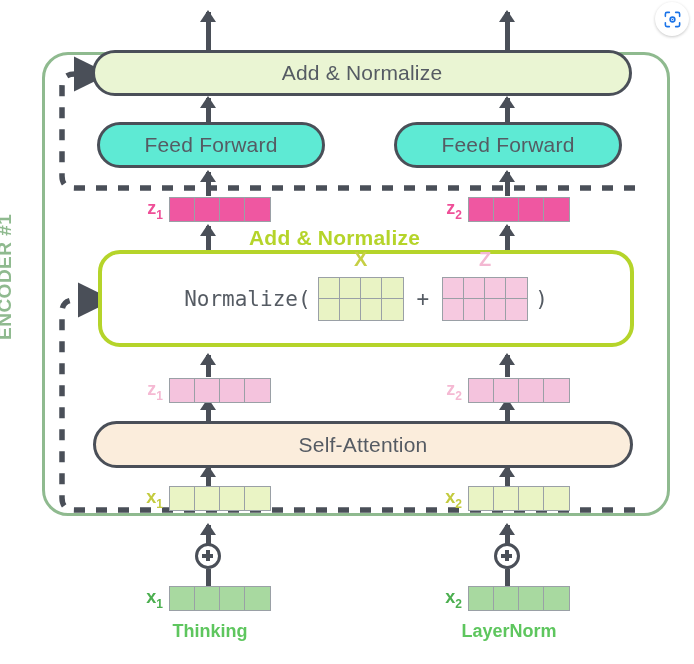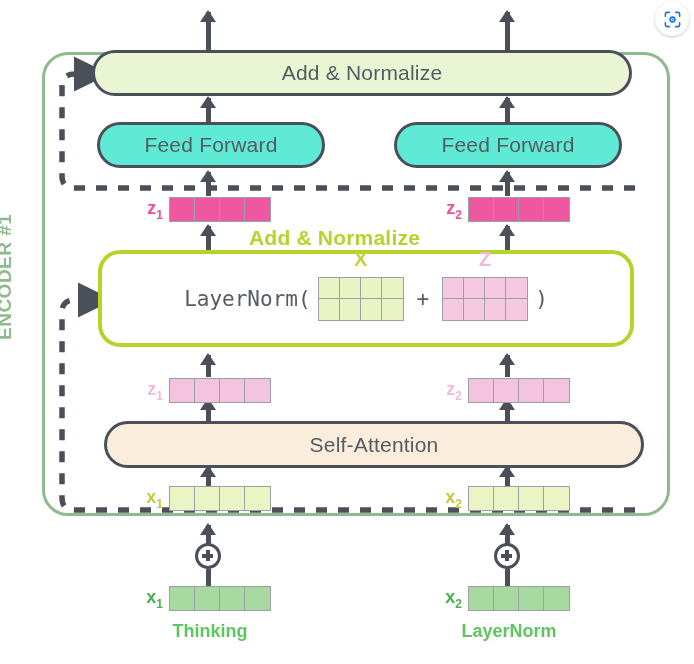--- a/index.html
+++ b/index.html
@@ -76,21 +76,21 @@
     left: 92px; top: 50px; width: 540px; height: 46px;
     background: #eaf5d3;
   }
   .pill.ff {
     width: 228px; height: 46px; top: 122px;
     background: #5eead4;
   }
   .pill.ff-left  { left: 97px; }
   .pill.ff-right { left: 394px; }
   .pill.selfattn {
-    left: 104px; top: 421px; width: 540px; height: 47px;
+    left: 93px; top: 421px; width: 540px; height: 47px;
     background: #fbeddc;
   }
 
   
   .layernorm-box {
     position: absolute;
     left: 98px; top: 250px; width: 536px; height: 97px;
     box-sizing: border-box;
     border: 4px solid #b5d42a;
     border-radius: 22px;
@@ -375,21 +375,21 @@
   </div>
 
   <div class="pill selfattn">
     <span>Self-Attention</span>
   </div>
 
   <div class="addnorm-green-label">Add &amp; Normalize</div>
 
   <div class="layernorm-box">
     <div class="layernorm-row">
-      <span class="ln-text">LayerNorm(</span>
+      <span class="ln-text">Normalize(</span>
 
       <div class="matrix-wrap">
         <div class="matrix-head x">X</div>
         <div class="matrix x">
           <div></div>
             <div></div>
             <div></div>
             <div></div>
           <div></div>
             <div></div>

